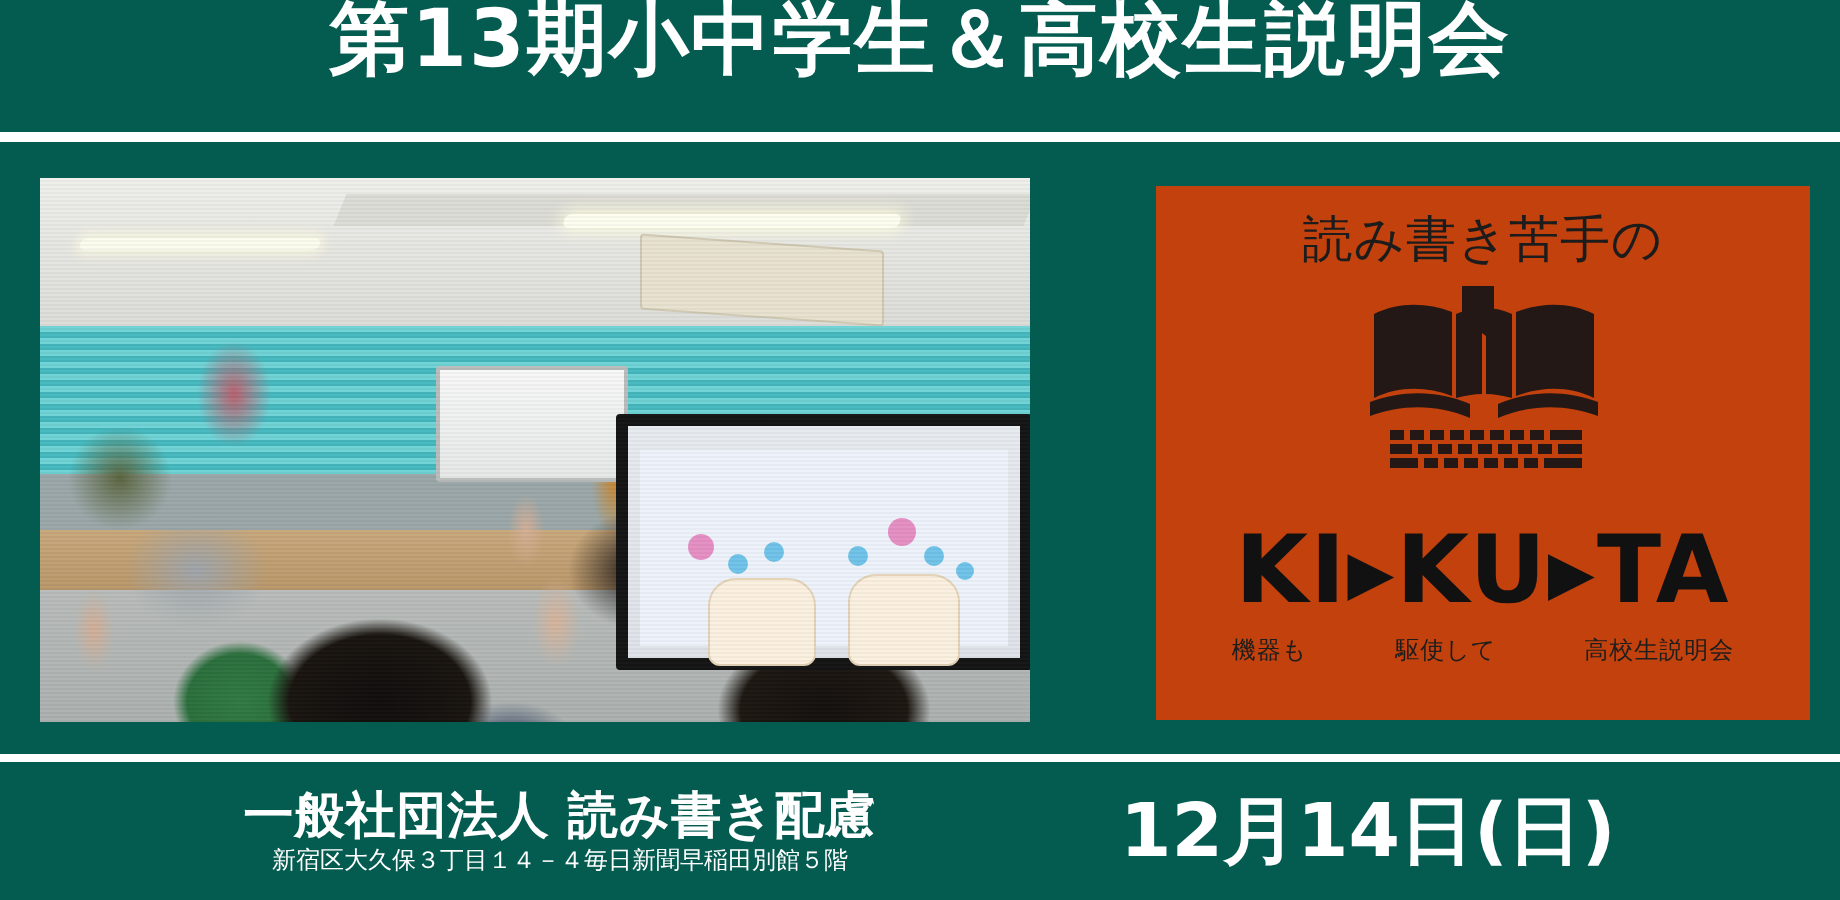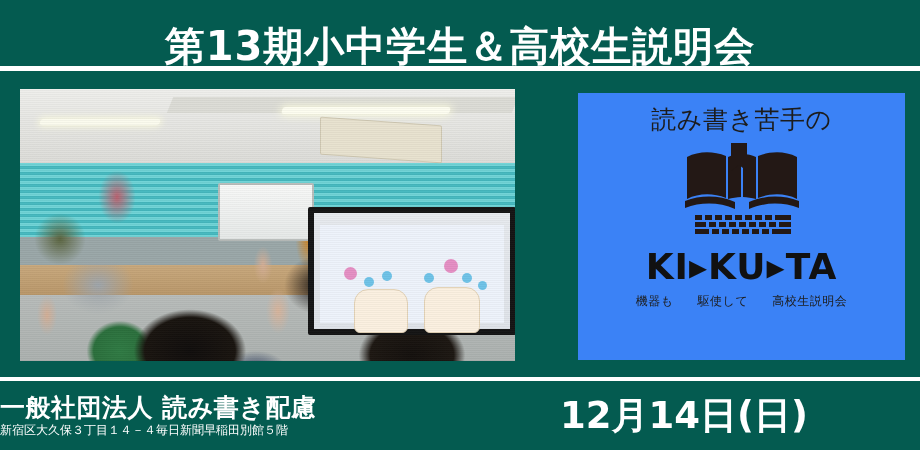--- a/index.html
+++ b/index.html
@@ -11,21 +11,21 @@
     -webkit-font-smoothing:antialiased;
   }
   #poster{
     position:relative;width:920px;height:450px;
     background:#045b50;overflow:hidden;
   }
 
   
   #title-band{
     position:absolute;left:0;top:0;width:920px;height:66px;
-    display:flex;align-items:flex-end;justify-content:center;
+    display:flex;align-items:flex-start;justify-content:center;
   }
   #title-text{
     color:#ffffff;font-size:40px;line-height:1;
     font-weight:700;letter-spacing:1px;white-space:nowrap;
     font-family:"DejaVu Sans","Liberation Sans",sans-serif;
   }
   .rule{
     position:absolute;left:0;width:920px;height:5px;background:#ffffff;
   }
   #rule-top{top:66px;}
@@ -121,48 +121,48 @@
   }
   #photo-grain{
     position:absolute;inset:0;
     background:repeating-linear-gradient(0deg,rgba(0,0,0,.035) 0px,rgba(0,0,0,.035) 1px,rgba(255,255,255,.02) 1px,rgba(255,255,255,.02) 2px);
     pointer-events:none;
   }
 
   
   #logo-card{
     position:absolute;left:578px;top:93px;width:327px;height:267px;
-    background:#3b82f6;
+    background:#c2410c;
     display:flex;flex-direction:column;align-items:center;
   }
   #logo-head{
     margin-top:12px;text-align:center;color:#1c1c1c;
     font-size:25px;line-height:1.18;letter-spacing:.5px;
     font-family:"DejaVu Sans","Liberation Sans",sans-serif;font-weight:400;
   }
   #logo-head div{white-space:nowrap;}
   #logo-mark{margin-top:6px;}
   #logo-wordmark{
-    margin-top:8px;color:#111111;font-size:36px;font-weight:700;
+    margin-top:20px;color:#111111;font-size:47px;font-weight:700;
     letter-spacing:1px;line-height:1;
     font-family:"DejaVu Sans","Liberation Sans",sans-serif;
   }
   #logo-tagline{
-    margin-top:8px;display:flex;gap:24px;color:#1d1d1d;
+    margin-top:8px;display:flex;gap:44px;color:#1d1d1d;
     font-size:12px;letter-spacing:.5px;
     font-family:"DejaVu Sans","Liberation Sans",sans-serif;
   }
 
   
   #footer{
     position:absolute;left:0;top:381px;width:920px;height:69px;
     display:flex;align-items:center;
   }
   #footer-left{
-    width:560px;text-align:left;color:#ffffff;
+    width:560px;text-align:center;color:#ffffff;
     font-family:"DejaVu Sans","Liberation Sans",sans-serif;
   }
   #org-name{font-size:25px;font-weight:700;line-height:1.12;letter-spacing:.5px;white-space:nowrap;}
   #org-address{font-size:12px;font-weight:400;line-height:1.15;letter-spacing:0;white-space:nowrap;margin-top:2px;}
   #footer-right{
     flex:1;text-align:left;color:#ffffff;
     font-size:37px;font-weight:700;letter-spacing:0;white-space:nowrap;
     font-family:"DejaVu Sans","Liberation Sans",sans-serif;
   }
 </style>

